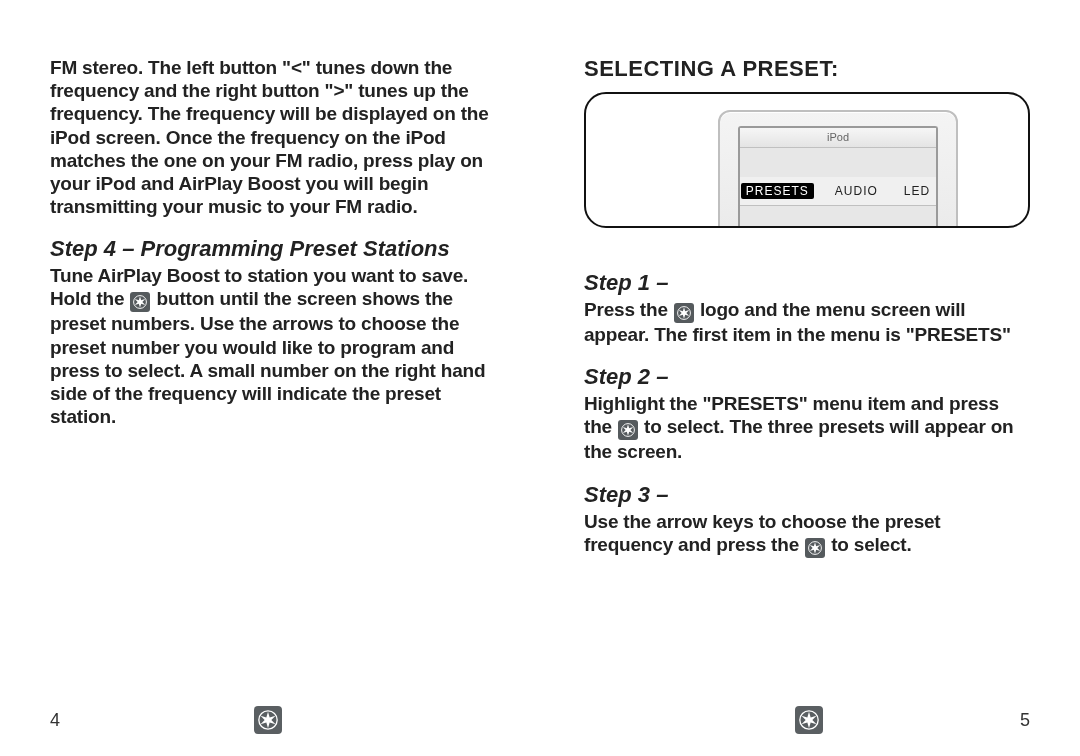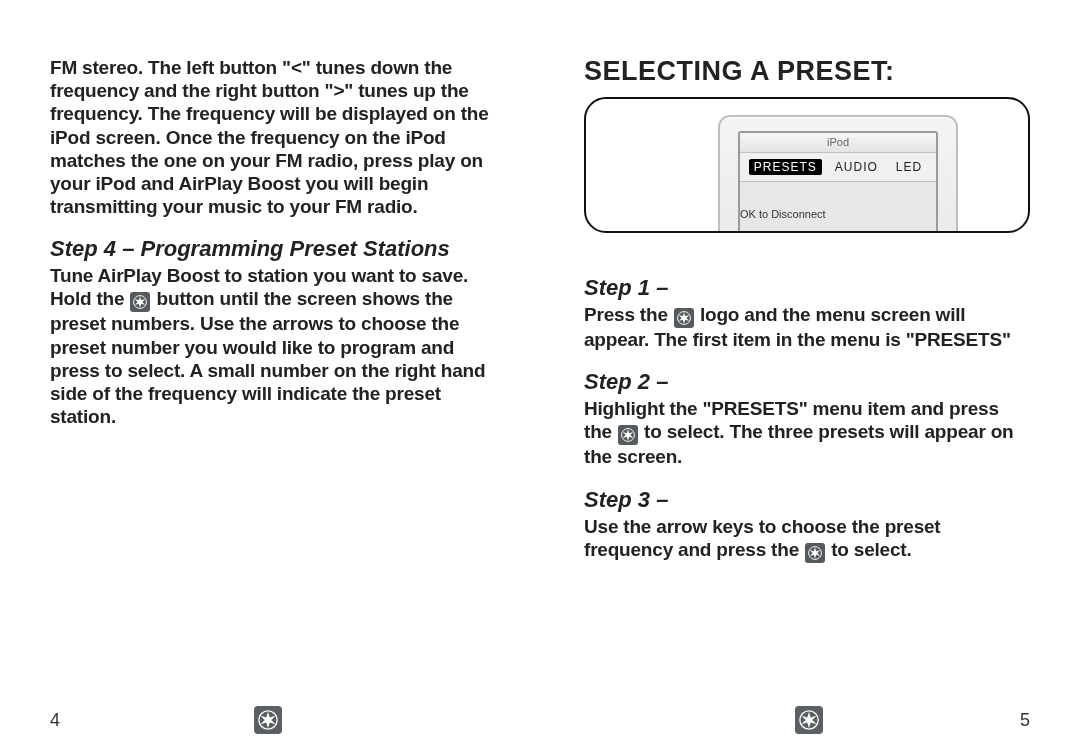--- a/index.html
+++ b/index.html
@@ -2,35 +2,35 @@
 <html><head>
 <meta charset="utf-8">
 <style>
   * { box-sizing: border-box; margin: 0; padding: 0; }
   html, body { width: 1080px; height: 756px; background: #fff; font-family: "Helvetica Neue", Helvetica, Arial, sans-serif; color: #222; }
   .page { display: flex; width: 1080px; height: 756px; }
   .col { flex: 1; padding: 56px 44px 24px 50px; position: relative; display: flex; flex-direction: column; }
   .col.right { padding: 56px 50px 24px 44px; }
   .body-text { font-size: 19px; line-height: 1.22; letter-spacing: -0.2px; font-weight: bold; }
   .step-heading { font-style: italic; font-weight: 700; font-size: 22px; margin-top: 18px; margin-bottom: 2px; }
-  .section-heading { font-weight: 800; font-size: 27px; letter-spacing: 0.5px; margin-bottom: 10px; }
+  .section-heading { font-weight: 800; font-size: 22px; letter-spacing: 0.5px; margin-bottom: 10px; }
   .inline-icon { display: inline-flex; vertical-align: -4px; width: 20px; height: 20px; background: #555a5d; border-radius: 3px; align-items: center; justify-content: center; margin: 0 1px; }
   .inline-icon svg { width: 14px; height: 14px; }
   .footer { position: absolute; bottom: 22px; left: 50px; right: 50px; display: flex; align-items: center; justify-content: space-between; font-size: 18px; color: #333; }
   .col.right .footer { left: 44px; right: 50px; }
   .footer .center { flex: 1; display: flex; justify-content: center; }
   .logo-badge { width: 28px; height: 28px; background: #5a5f62; border-radius: 4px; display: flex; align-items: center; justify-content: center; }
   .logo-badge svg { width: 20px; height: 20px; }
 
   
   .figure-box { width: 100%; height: 136px; border: 2px solid #111; border-radius: 22px; background: #fff; position: relative; overflow: hidden; margin-bottom: 24px; }
   .device { position: absolute; left: 132px; top: 16px; width: 240px; height: 156px; background: linear-gradient(180deg,#f4f4f4,#e8e8e8); border: 2px solid #bfbfbf; border-radius: 12px 12px 0 0; box-shadow: inset 0 1px 0 #fff; }
   .screen { position: absolute; left: 18px; right: 18px; top: 14px; bottom: 0; background: #e7e7e7; border: 2px solid #9a9a9a; border-bottom: none; border-radius: 3px 3px 0 0; }
   .screen-header { text-align: center; font-size: 11px; color: #666; padding: 3px 0 4px; border-bottom: 1px solid #c0c0c0; background: linear-gradient(#f6f6f6,#e4e4e4); }
-  .menu-row { display: flex; gap: 8px; justify-content: center; padding: 6px 0; background: #f0f0f0; border-bottom: 1px solid #c0c0c0; font-size: 12px; letter-spacing: 1px; }
+  .menu-row { display: flex; gap: 16px; justify-content: center; padding: 6px 0; background: #f0f0f0; border-bottom: 1px solid #c0c0c0; font-size: 12px; letter-spacing: 1px; margin-top: 29px; }
   .menu-item { padding: 1px 5px; border-radius: 2px; color: #222; }
   .menu-item.sel { background: #000; color: #fff; }
   .ok-text { text-align: left; font-size: 11px; color: #333; margin-top: 26px; }
 </style>
 </head>
 <body>
 
 <svg width="0" height="0" style="position:absolute">
   <defs>
     <g id="xlr-star">

